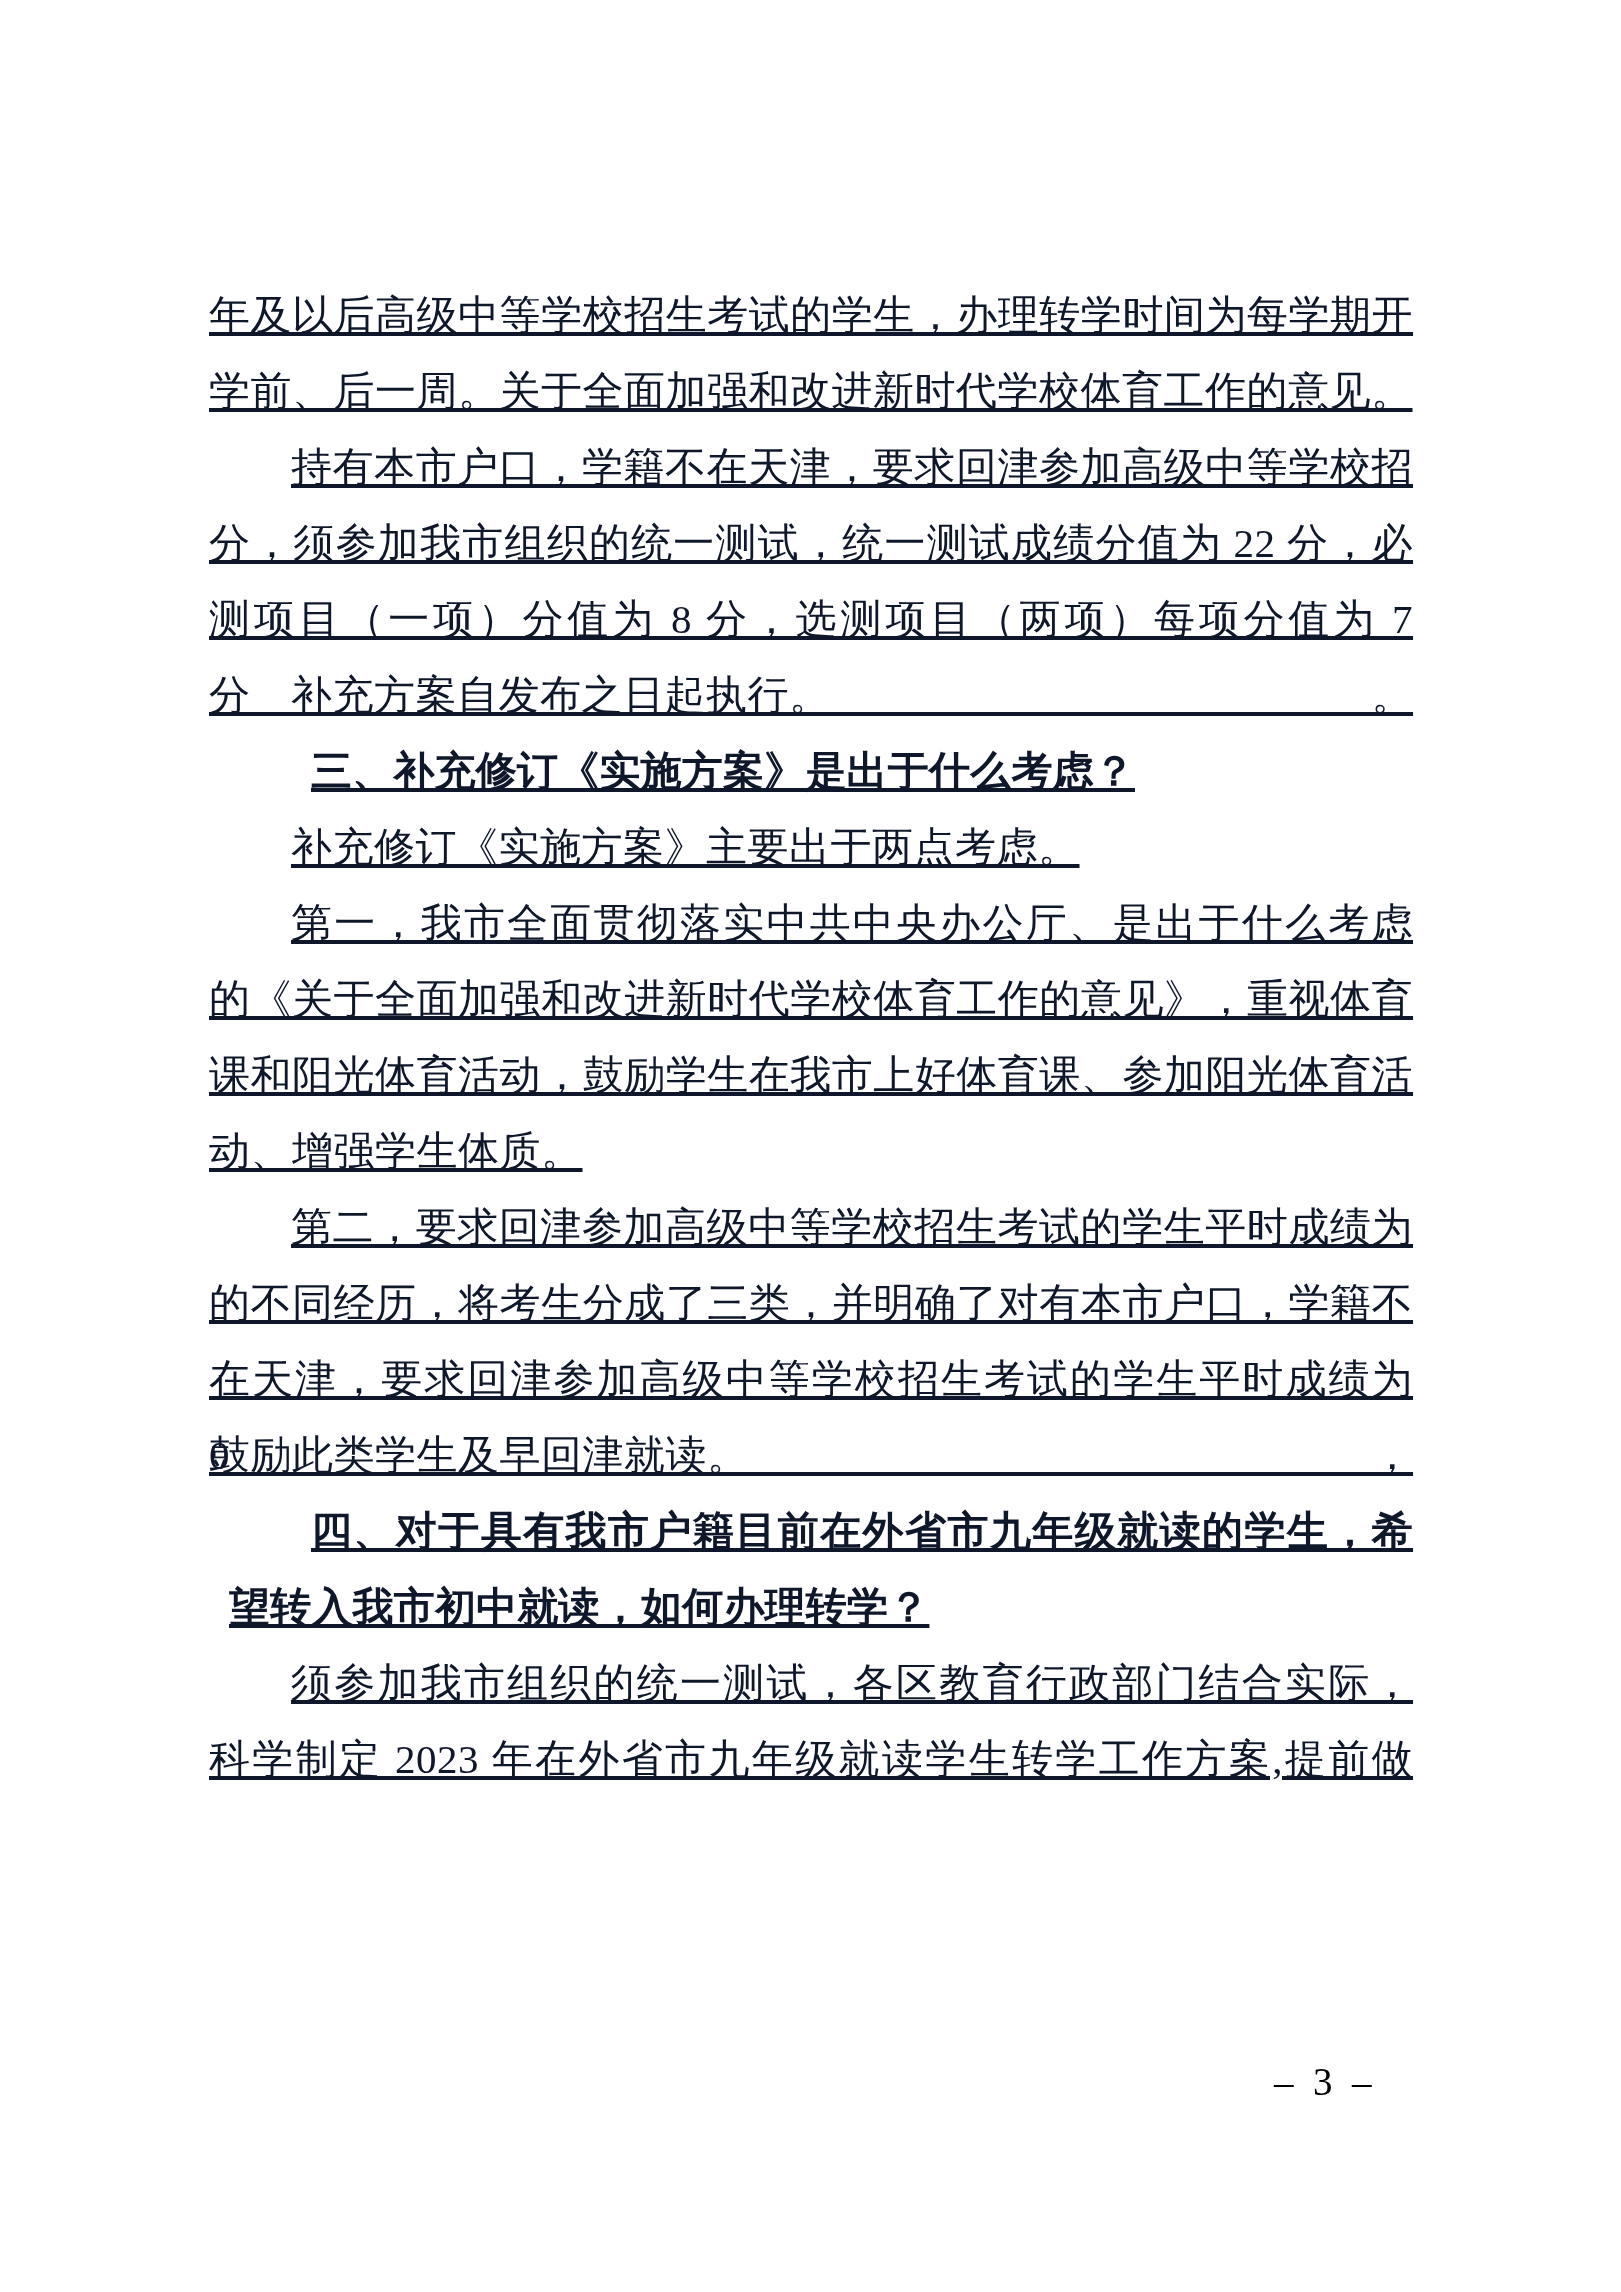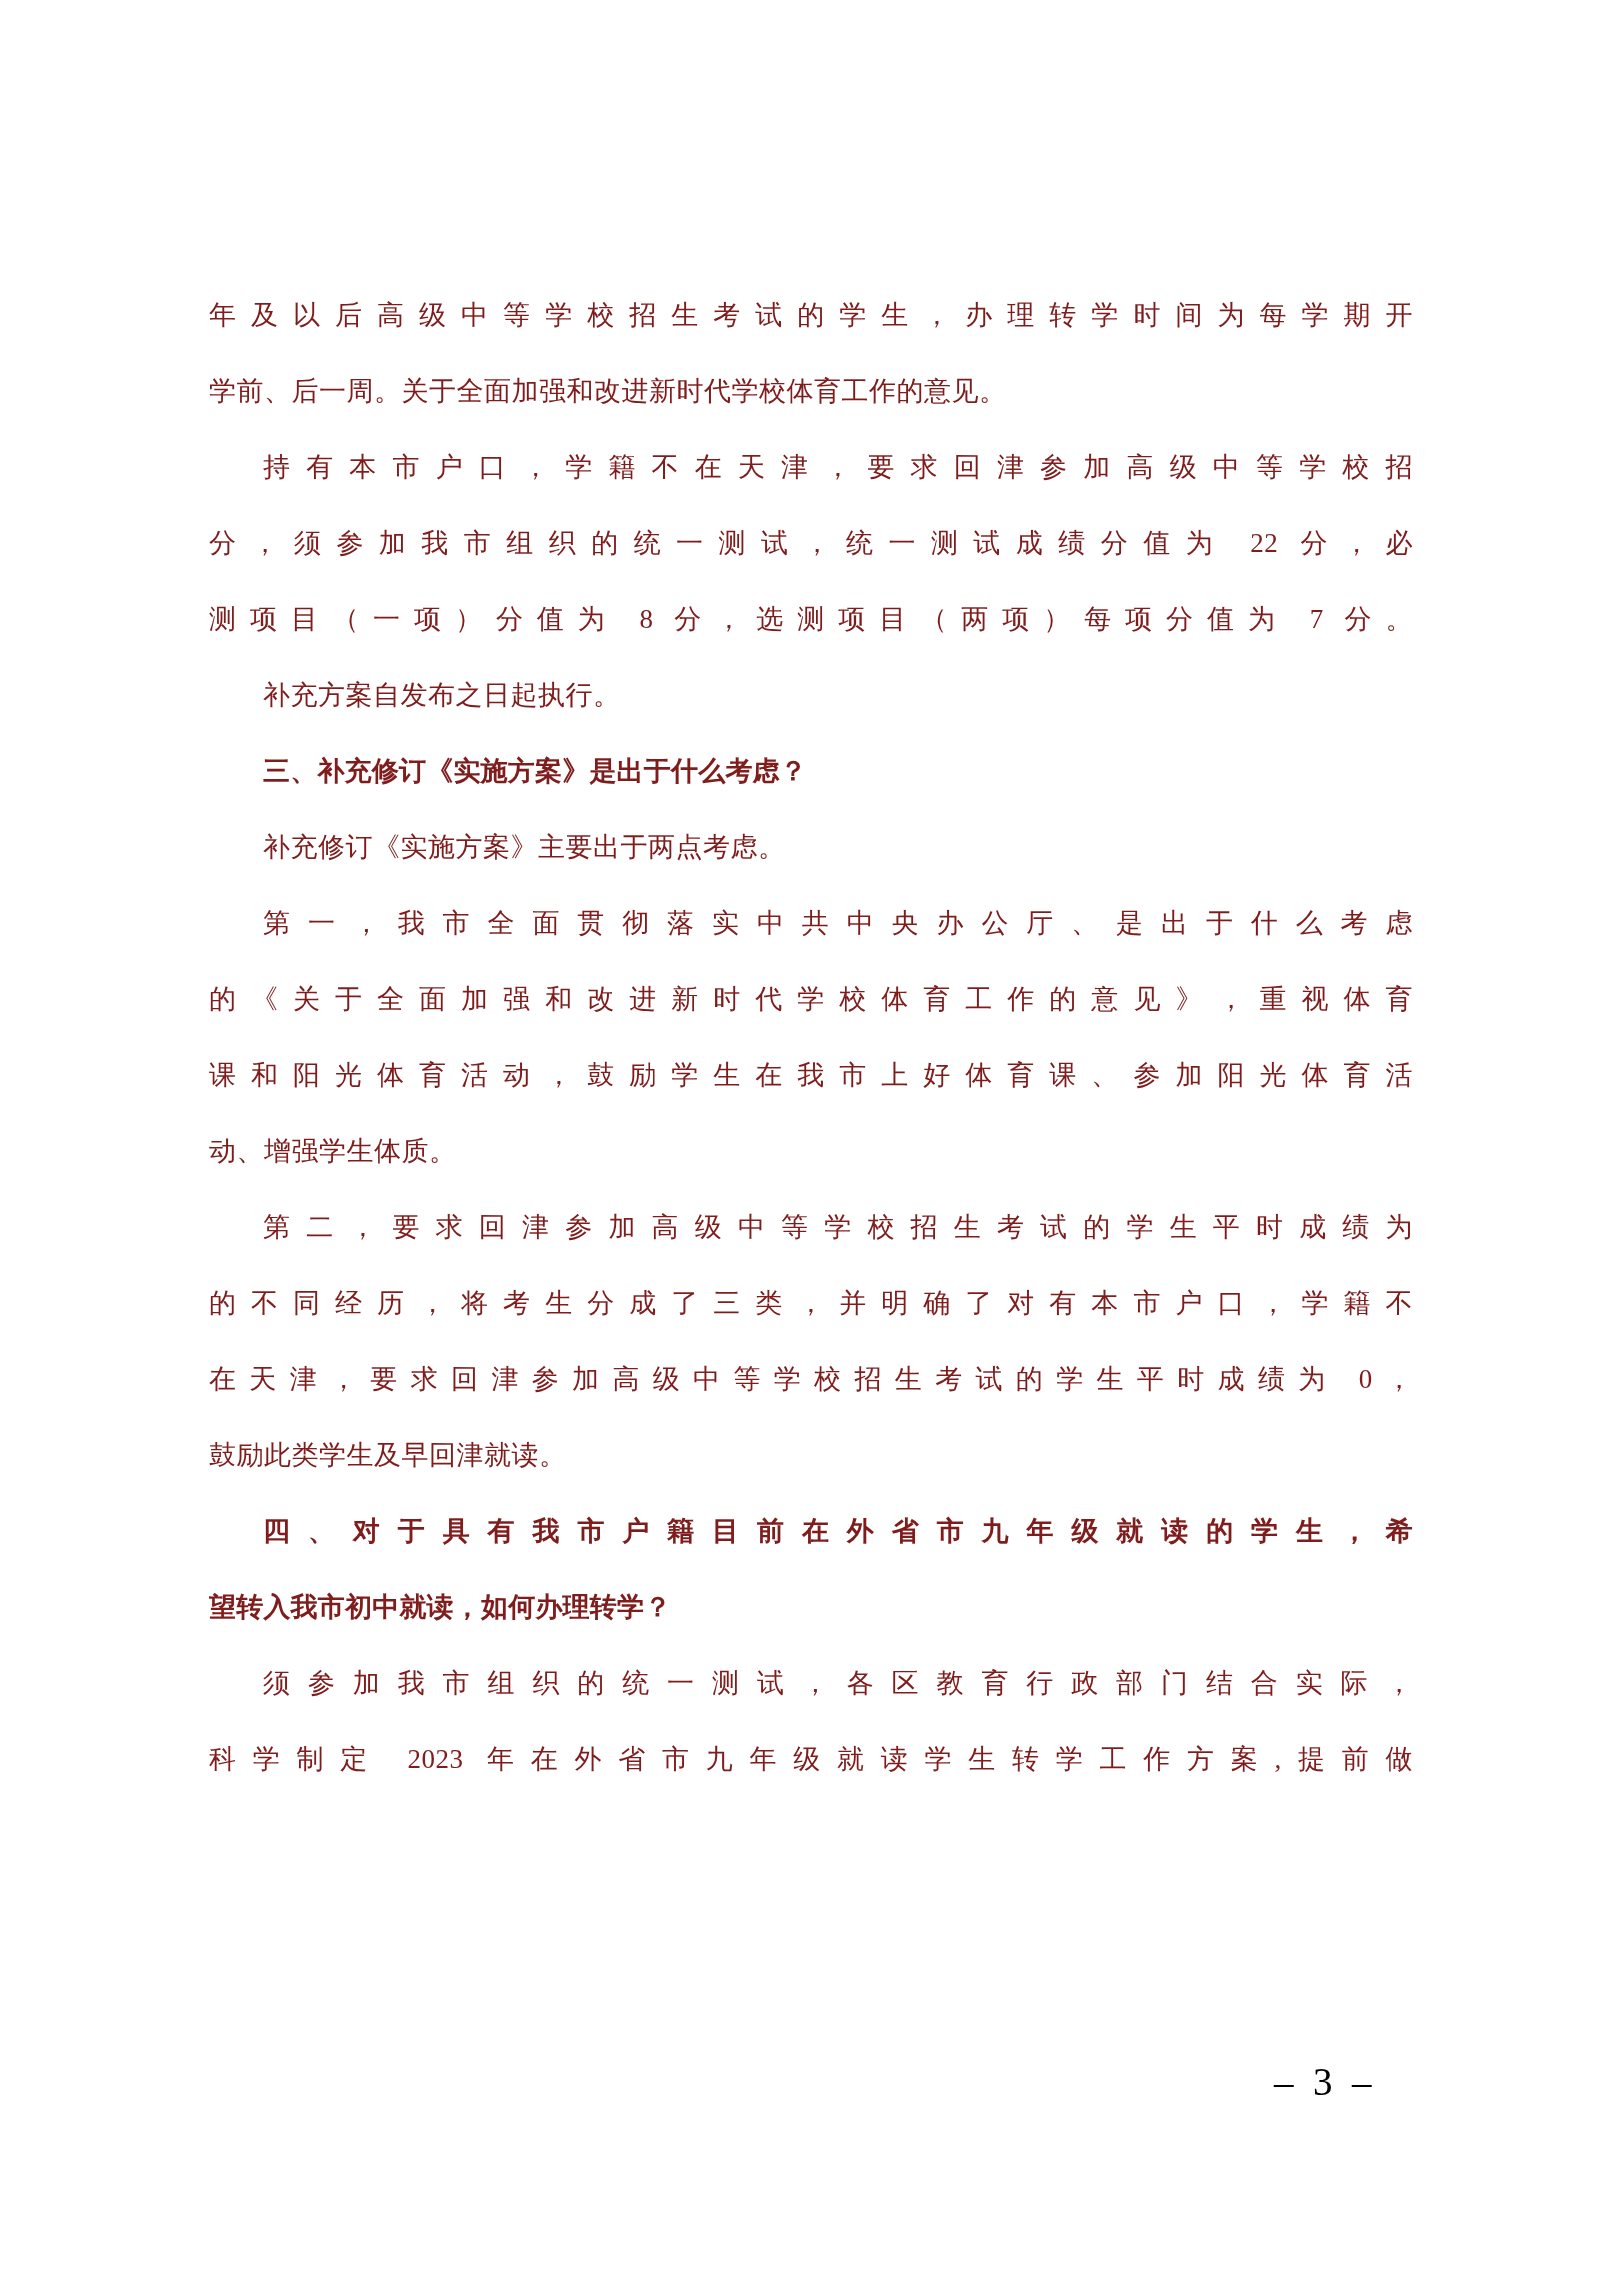--- a/index.html
+++ b/index.html
@@ -23,39 +23,41 @@
     color: #000000;
     overflow: hidden;
   }
   .doc-body {
     position: absolute;
     left: 209px;
     top: 277px;
     width: 1204px;
   }
   .line {
-    font-size: 27px;
+    font-size: 41px;
     line-height: 76px;
     height: 76px;
     letter-spacing: 0.5px;
     text-align: justify;
     white-space: normal;
-    color: #7f1d1d;
+    color: #0f172a;
+    text-decoration: underline;
   }
   .line.fill {
     
     text-align-last: justify;
   }
   .line.indent {
     text-indent: 2em;
   }
   .line.bold {
     font-family: "Liberation Sans", "DejaVu Sans", sans-serif;
     font-weight: 700;
     letter-spacing: 0.2px;
+    margin-left: 20px;
   }
   .page-number {
     position: absolute;
     left: 1274px;
     top: 2060px;
     font-size: 39px;
     line-height: 43px;
     color: #000000;
     word-spacing: 9.8px;
     font-family: "Liberation Serif", "DejaVu Serif", serif;

